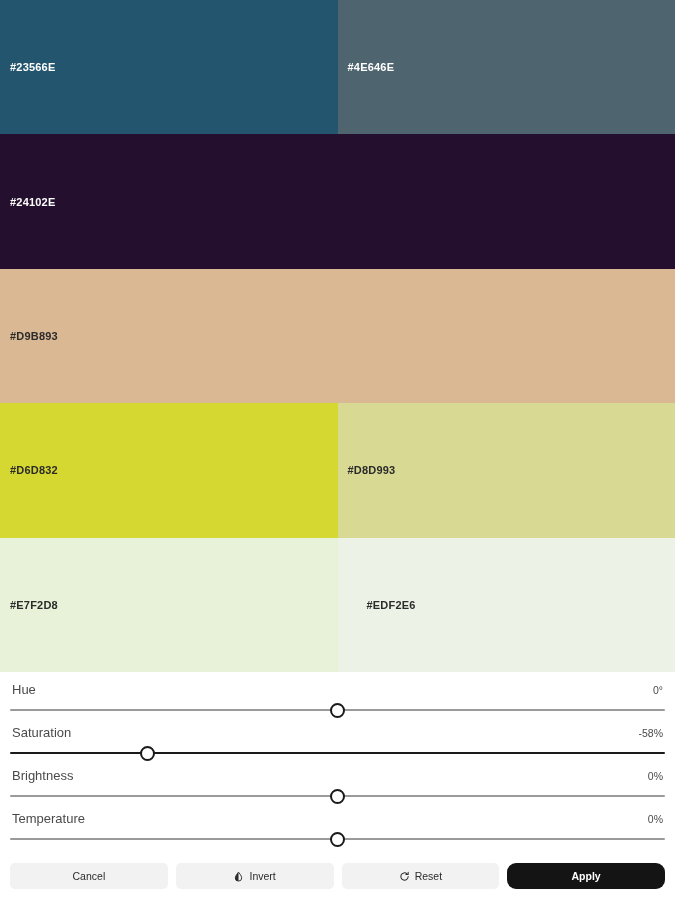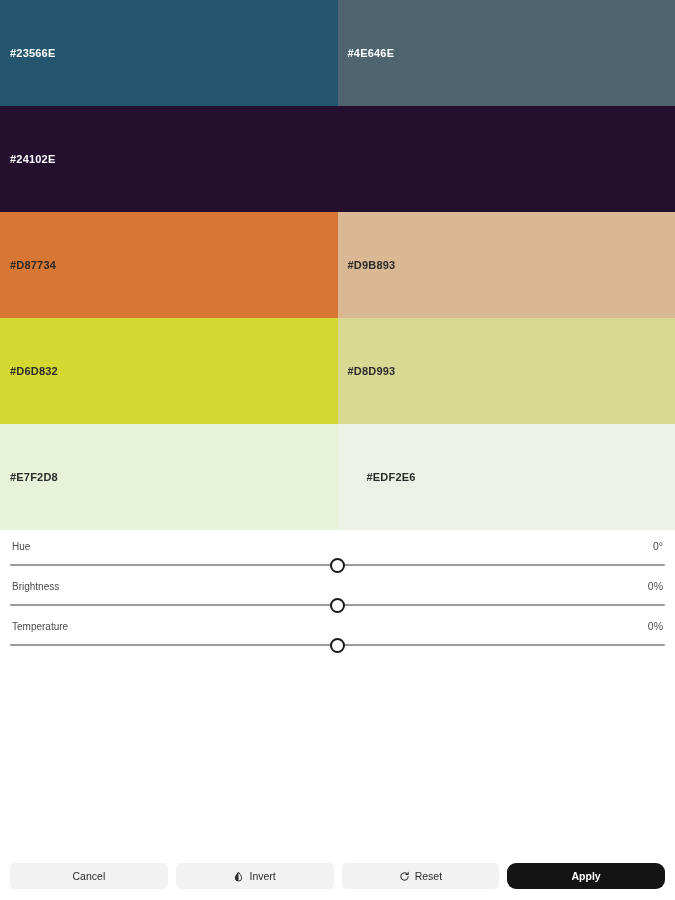--- a/index.html
+++ b/index.html
@@ -7,21 +7,21 @@
   html, body {
     width:675px; height:900px;
     font-family:"Liberation Sans", sans-serif;
     background:#ffffff;
     overflow:hidden;
   }
   #app { width:675px; height:900px; display:flex; flex-direction:column; }
 
   
   .swatch-grid {
-    height:530px;
+    height:678px;
     display:flex;
     flex-direction:column;
   }
   .swatch-row { flex:1 1 0; display:flex; }
   .swatch {
     flex:1 1 50%;
     position:relative;
     display:flex;
     align-items:center;
   }
@@ -43,21 +43,21 @@
     flex-direction:column;
   }
   .slider-row { margin-bottom:7px; }
   .slider-head {
     display:flex;
     justify-content:space-between;
     align-items:baseline;
     padding:0 2px 5px 2px;
   }
   .slider-name {
-    font-size:10px;
+    font-size:13px;
     color:#4a4a4a;
   }
   .slider-value {
     font-size:10.5px;
     color:#4a4a4a;
   }
   .track-wrap {
     position:relative;
     height:16px;
     display:flex;
@@ -123,23 +123,20 @@
         <div class="swatch" style="background: rgb(78, 100, 110);">
           <span class="swatch-label" style="color: rgb(255, 255, 255);">#4E646E</span>
         </div>
       </div>
       <div class="swatch-row">
         <div class="swatch" style="background: rgb(36, 16, 46);">
           <span class="swatch-label" style="color: rgb(255, 255, 255); text-align: right;">#24102E</span>
         </div>
       </div>
       <div class="swatch-row">
-        <div class="swatch" style="background: rgb(216, 119, 52);">
-          <span class="swatch-label" style="color: rgb(43, 43, 43);">#D87734</span>
-        </div>
         <div class="swatch" style="background: rgb(217, 184, 147);">
           <span class="swatch-label" style="color: rgb(43, 43, 43);">#D9B893</span>
         </div>
       </div>
       <div class="swatch-row">
         <div class="swatch" style="background: rgb(214, 216, 50);">
           <span class="swatch-label" style="color: rgb(43, 43, 43);">#D6D832</span>
         </div>
         <div class="swatch" style="background: rgb(216, 217, 147);">
           <span class="swatch-label" style="color: rgb(43, 43, 43);">#D8D993</span>
@@ -157,20 +154,30 @@
 
   <div class="controls" id="controls">
       <div class="slider-row">
         <div class="slider-head">
           <span class="slider-name">Hue</span>
           <span class="slider-value">0°</span>
         </div>
         <div class="track-wrap">
           <div class="track"></div>
           <div class="thumb" style="left: 50%;"></div>
+        </div>
+      </div>
+      <div class="slider-row">
+        <div class="slider-head">
+          <span class="slider-name">Saturation</span>
+          <span class="slider-value">-58%</span>
+        </div>
+        <div class="track-wrap">
+          <div class="track active"></div>
+          <div class="thumb" style="left: 21%;"></div>
         </div>
       </div>
       <div class="slider-row">
         <div class="slider-head">
           <span class="slider-name">Brightness</span>
           <span class="slider-value">0%</span>
         </div>
         <div class="track-wrap">
           <div class="track"></div>
           <div class="thumb" style="left: 50%;"></div>

